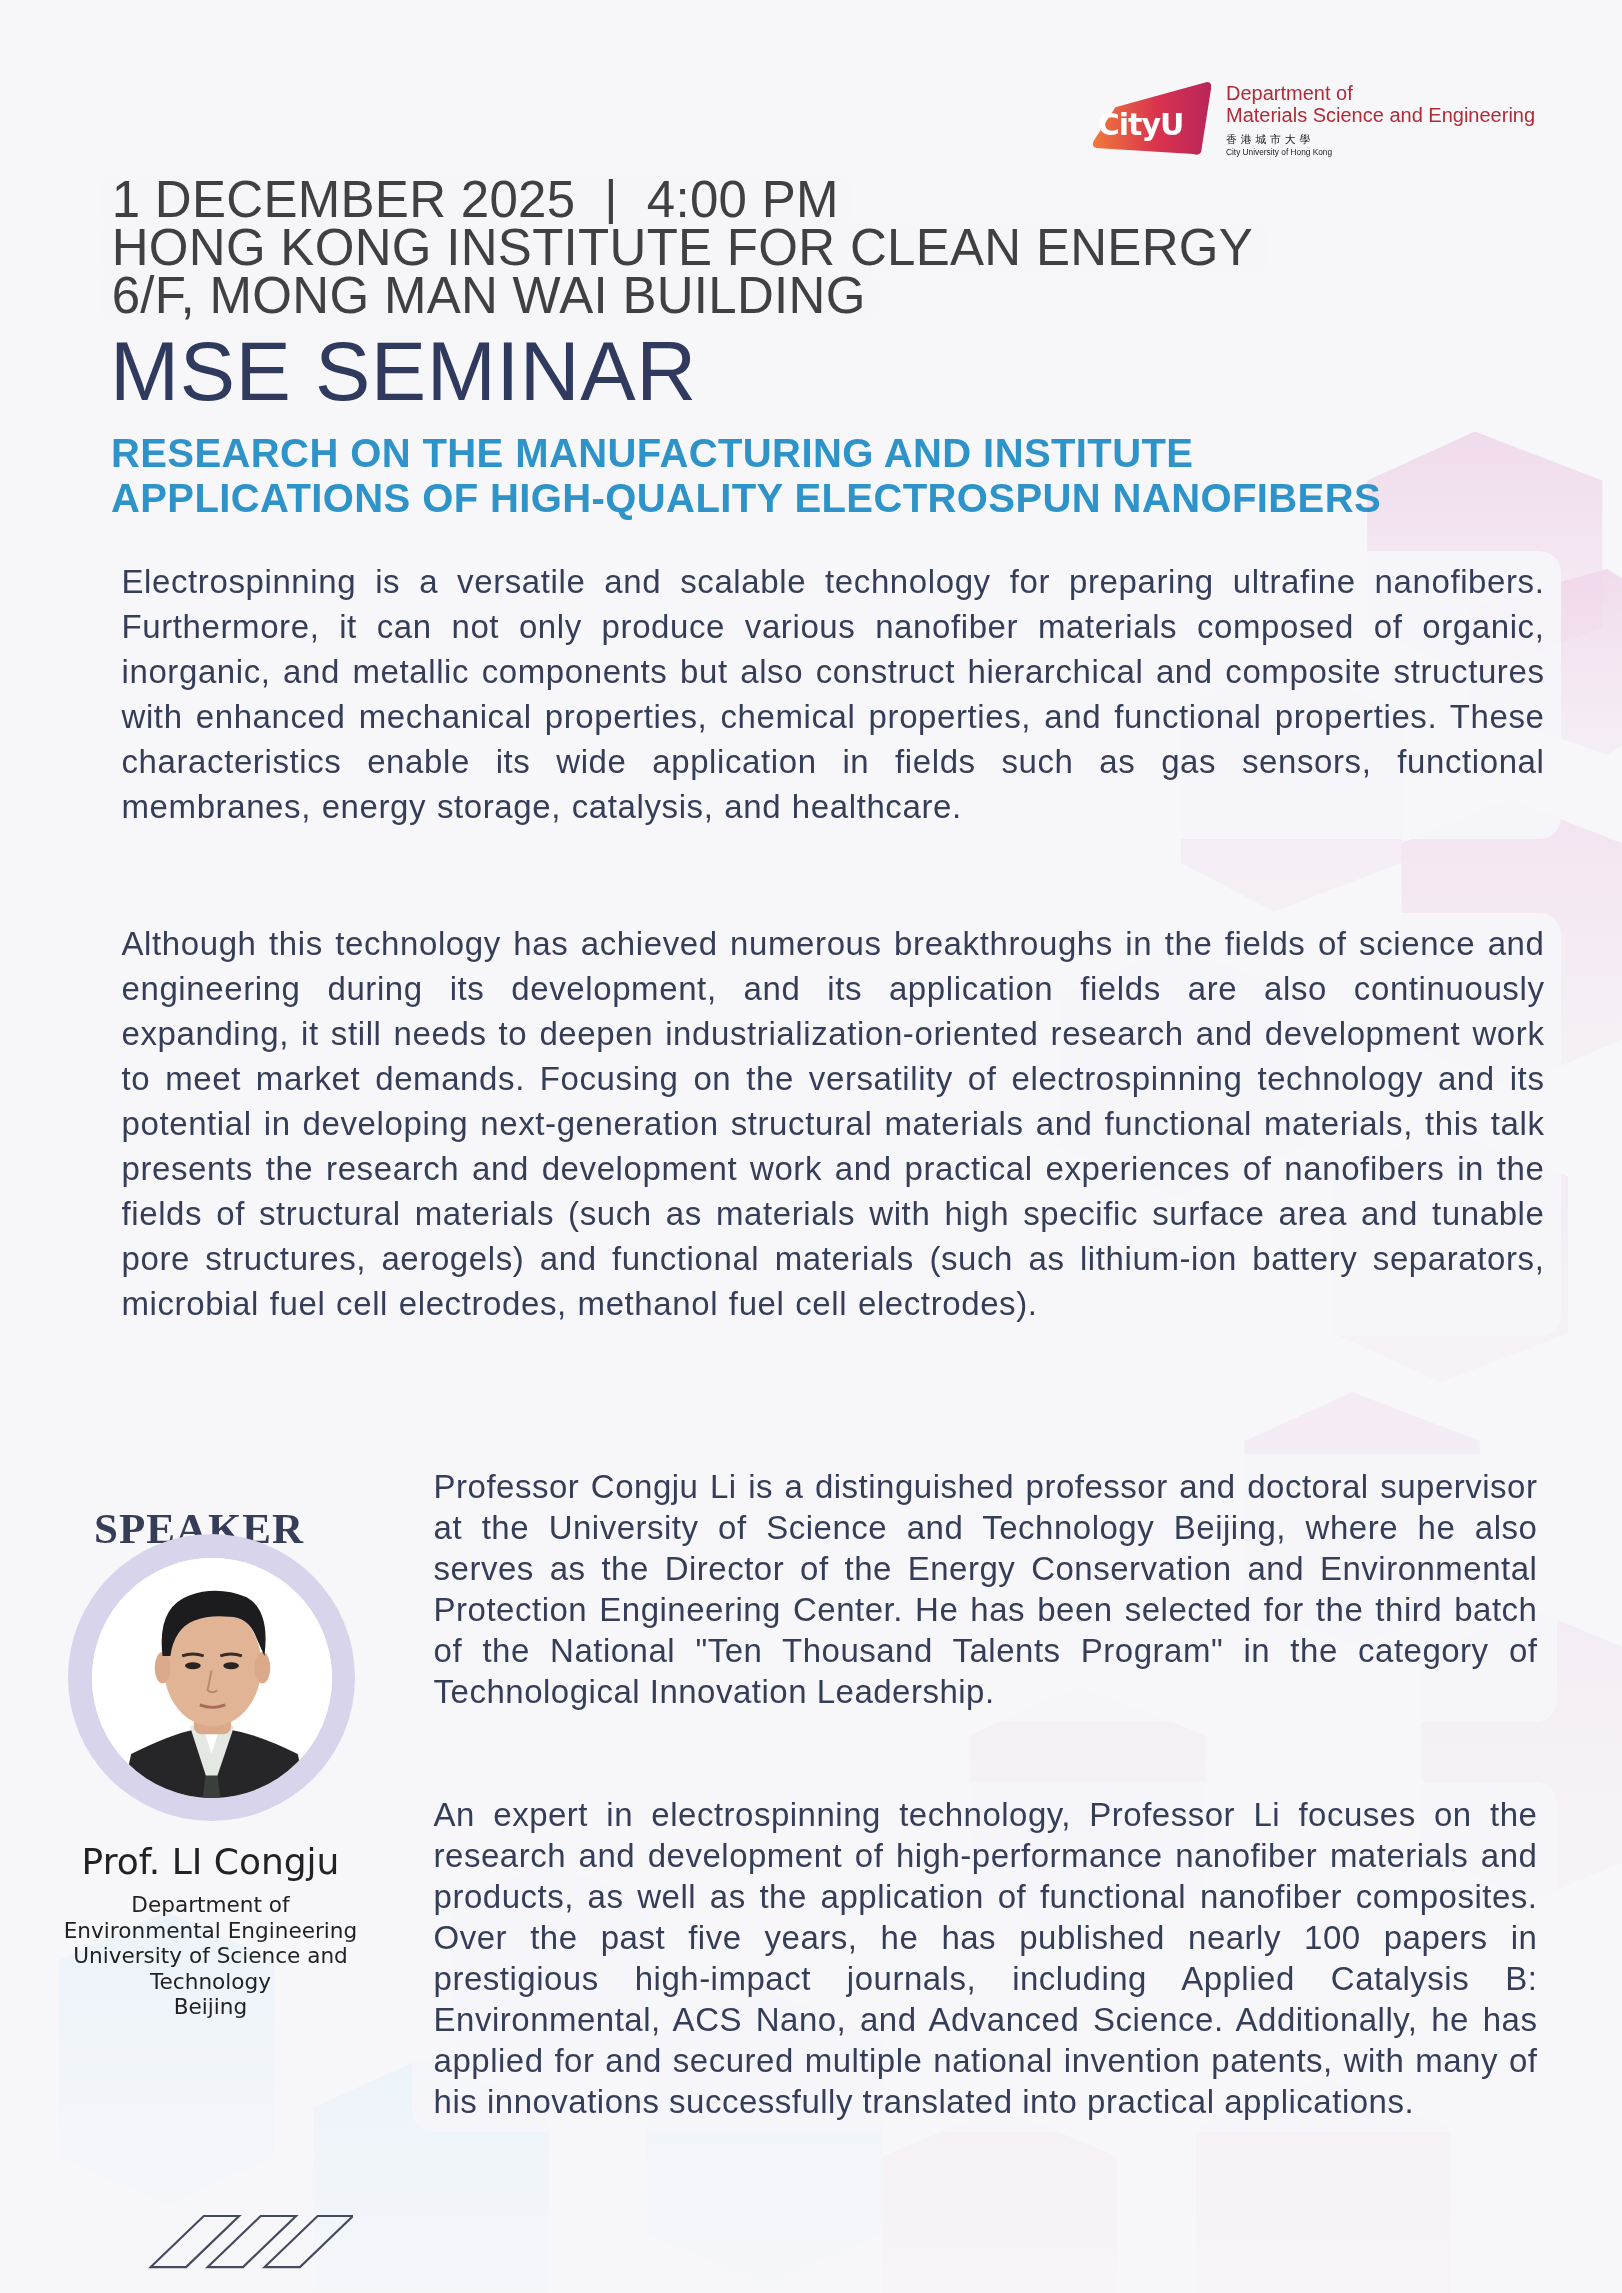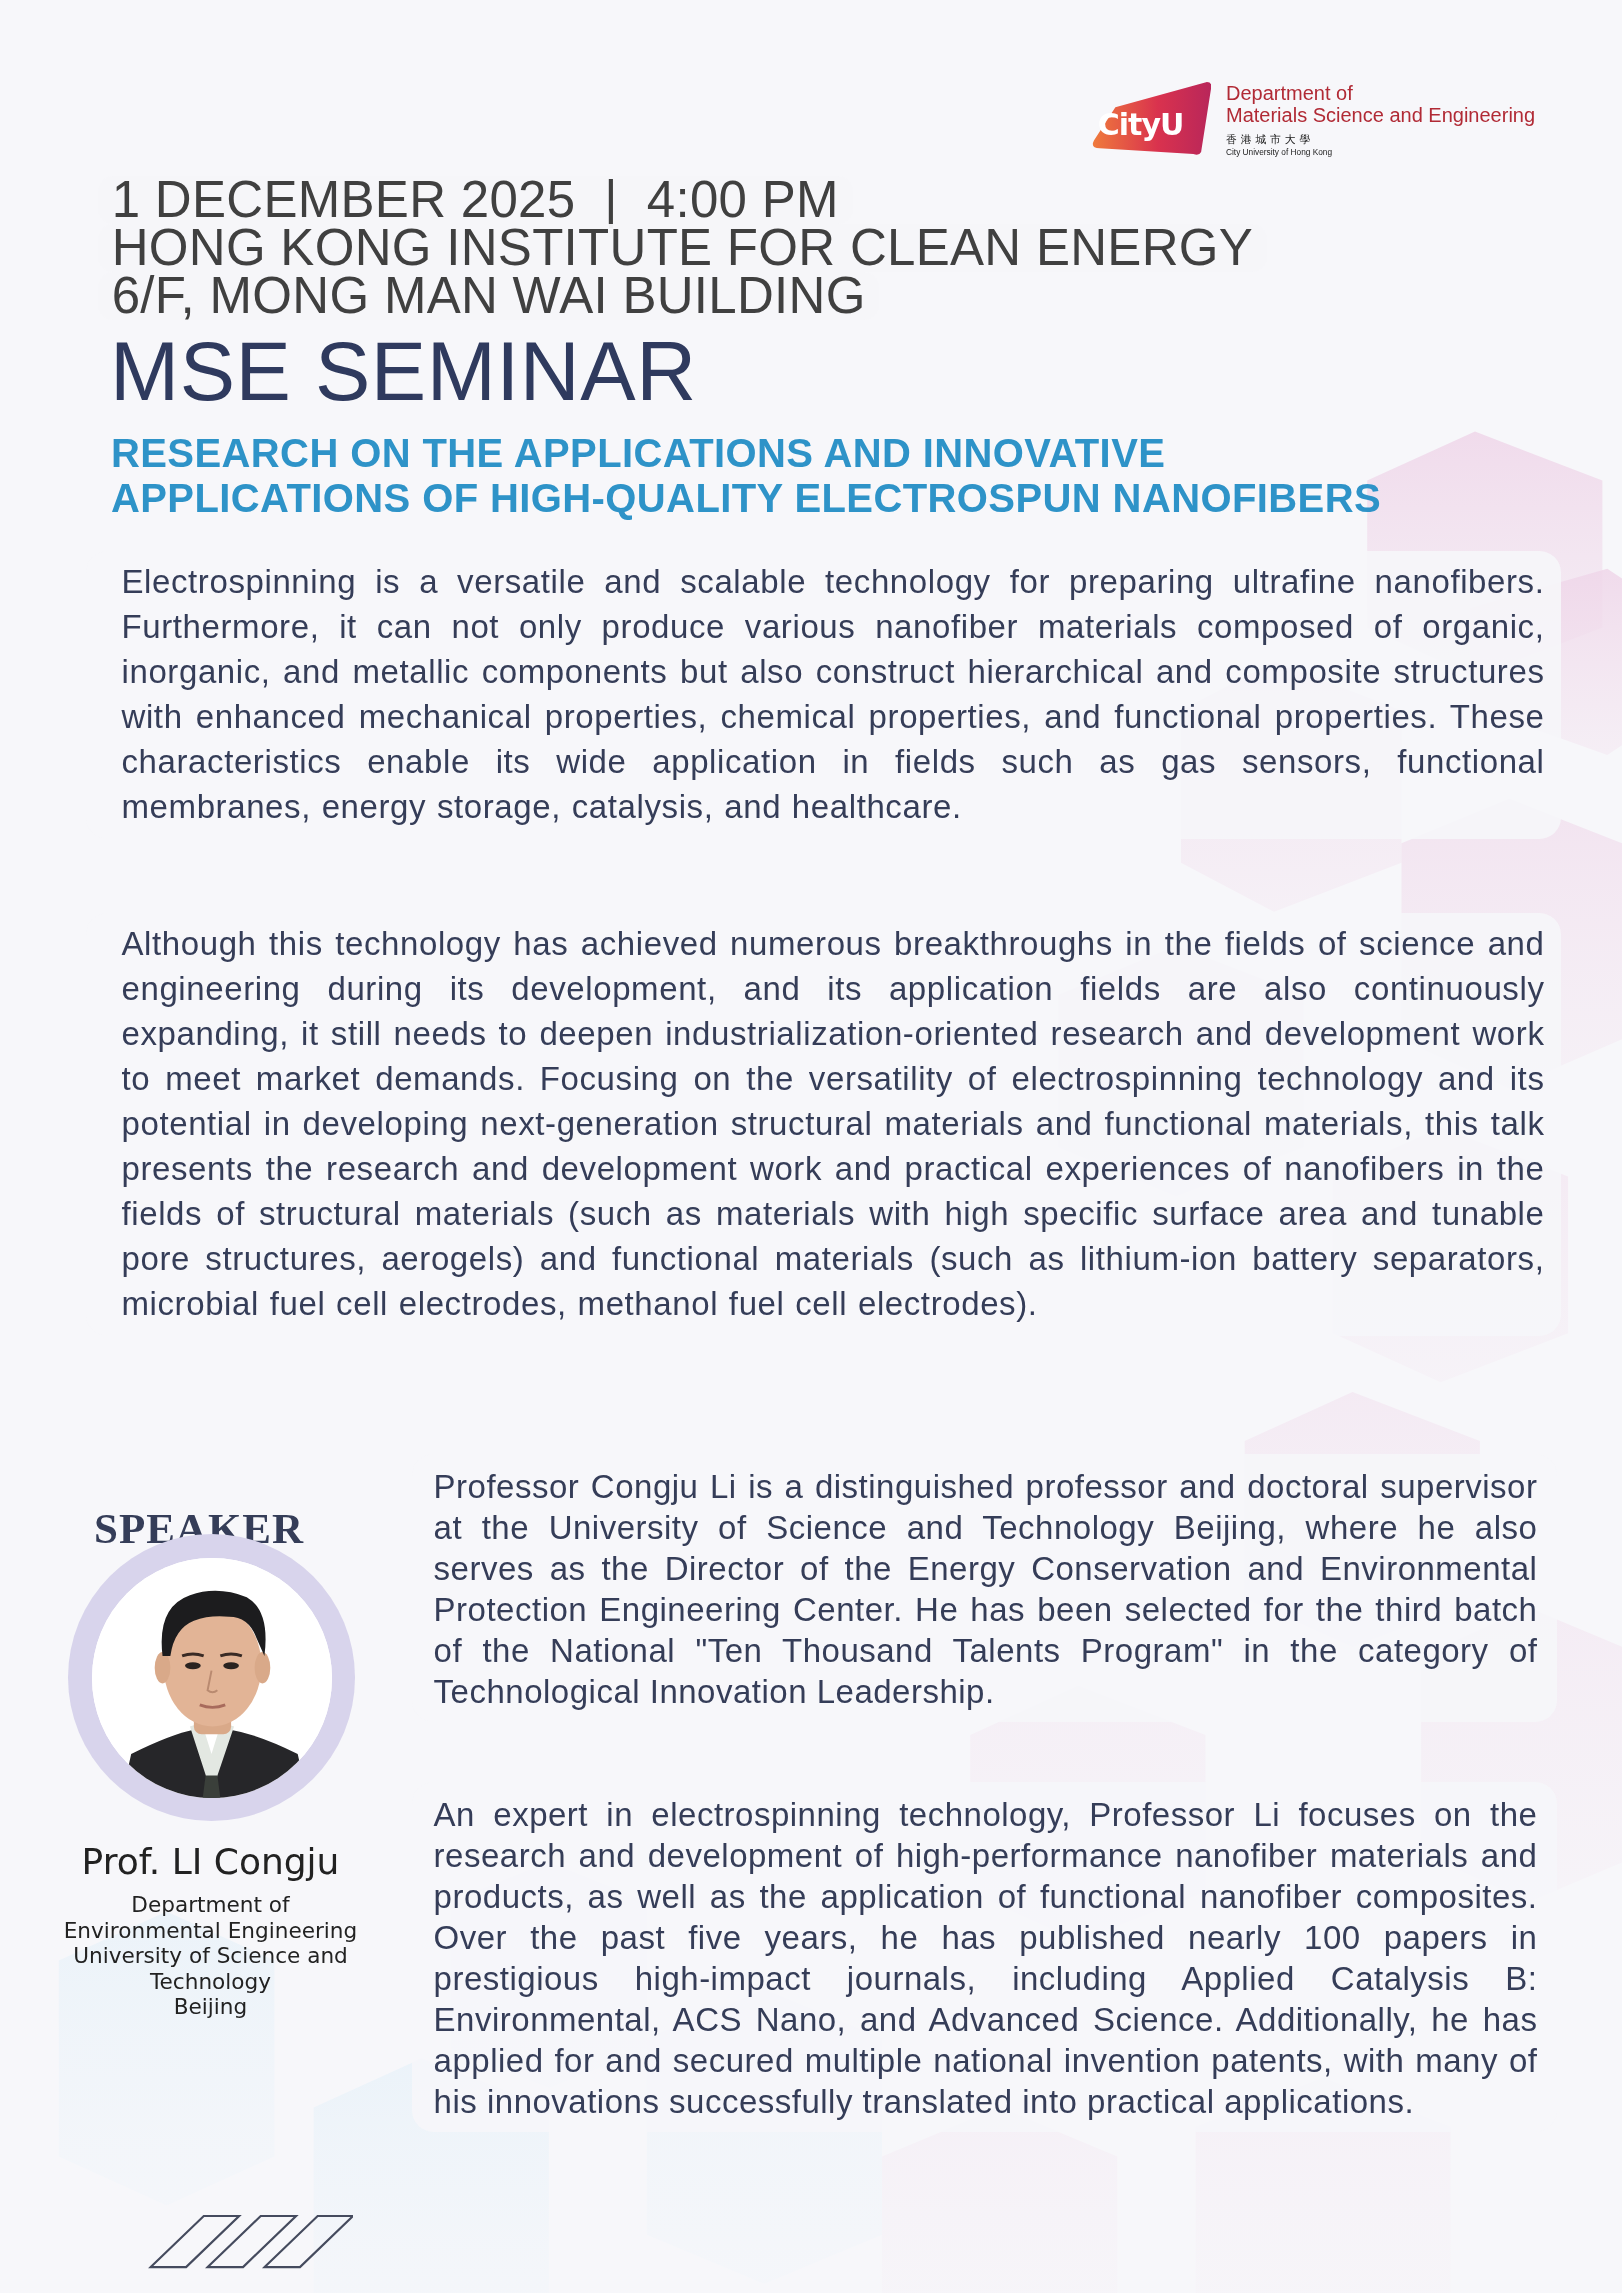--- a/index.html
+++ b/index.html
@@ -99,21 +99,21 @@
 
 <div class="layer info-block">
   <div class="info-row"><span class="info-line" style="white-space: pre;">1 DECEMBER 2025  |  4:00 PM</span></div>
   <div class="info-row"><span class="info-line">HONG KONG INSTITUTE FOR CLEAN ENERGY</span></div>
   <div class="info-row"><span class="info-line">6/F, MONG MAN WAI BUILDING</span></div>
 </div>
 
 <div class="layer title">MSE SEMINAR</div>
 
 <div class="layer subtitle">
-  <div>RESEARCH ON THE APPLICATIONS AND INNOVATIVE</div>
+  <div>RESEARCH ON THE MANUFACTURING AND INSTITUTE</div>
   <div>APPLICATIONS OF HIGH-QUALITY ELECTROSPUN NANOFIBERS</div>
 </div>
 
 <div class="layer para-box abstract1">
   <div class="para">Electrospinning is a versatile and scalable technology for preparing ultrafine nanofibers. Furthermore, it can not only produce various nanofiber materials composed of organic, inorganic, and metallic components but also construct hierarchical and composite structures with enhanced mechanical properties, chemical properties, and functional properties. These characteristics enable its wide application in fields such as gas sensors, functional membranes, energy storage, catalysis, and healthcare.</div>
 </div>
 <div class="layer para-box abstract2">
   <div class="para">Although this technology has achieved numerous breakthroughs in the fields of science and engineering during its development, and its application fields are also continuously expanding, it still needs to deepen industrialization-oriented research and development work to meet market demands. Focusing on the versatility of electrospinning technology and its potential in developing next-generation structural materials and functional materials, this talk presents the research and development work and practical experiences of nanofibers in the fields of structural materials (such as materials with high specific surface area and tunable pore structures, aerogels) and functional materials (such as lithium-ion battery separators, microbial fuel cell electrodes, methanol fuel cell electrodes).</div>
 </div>
 

